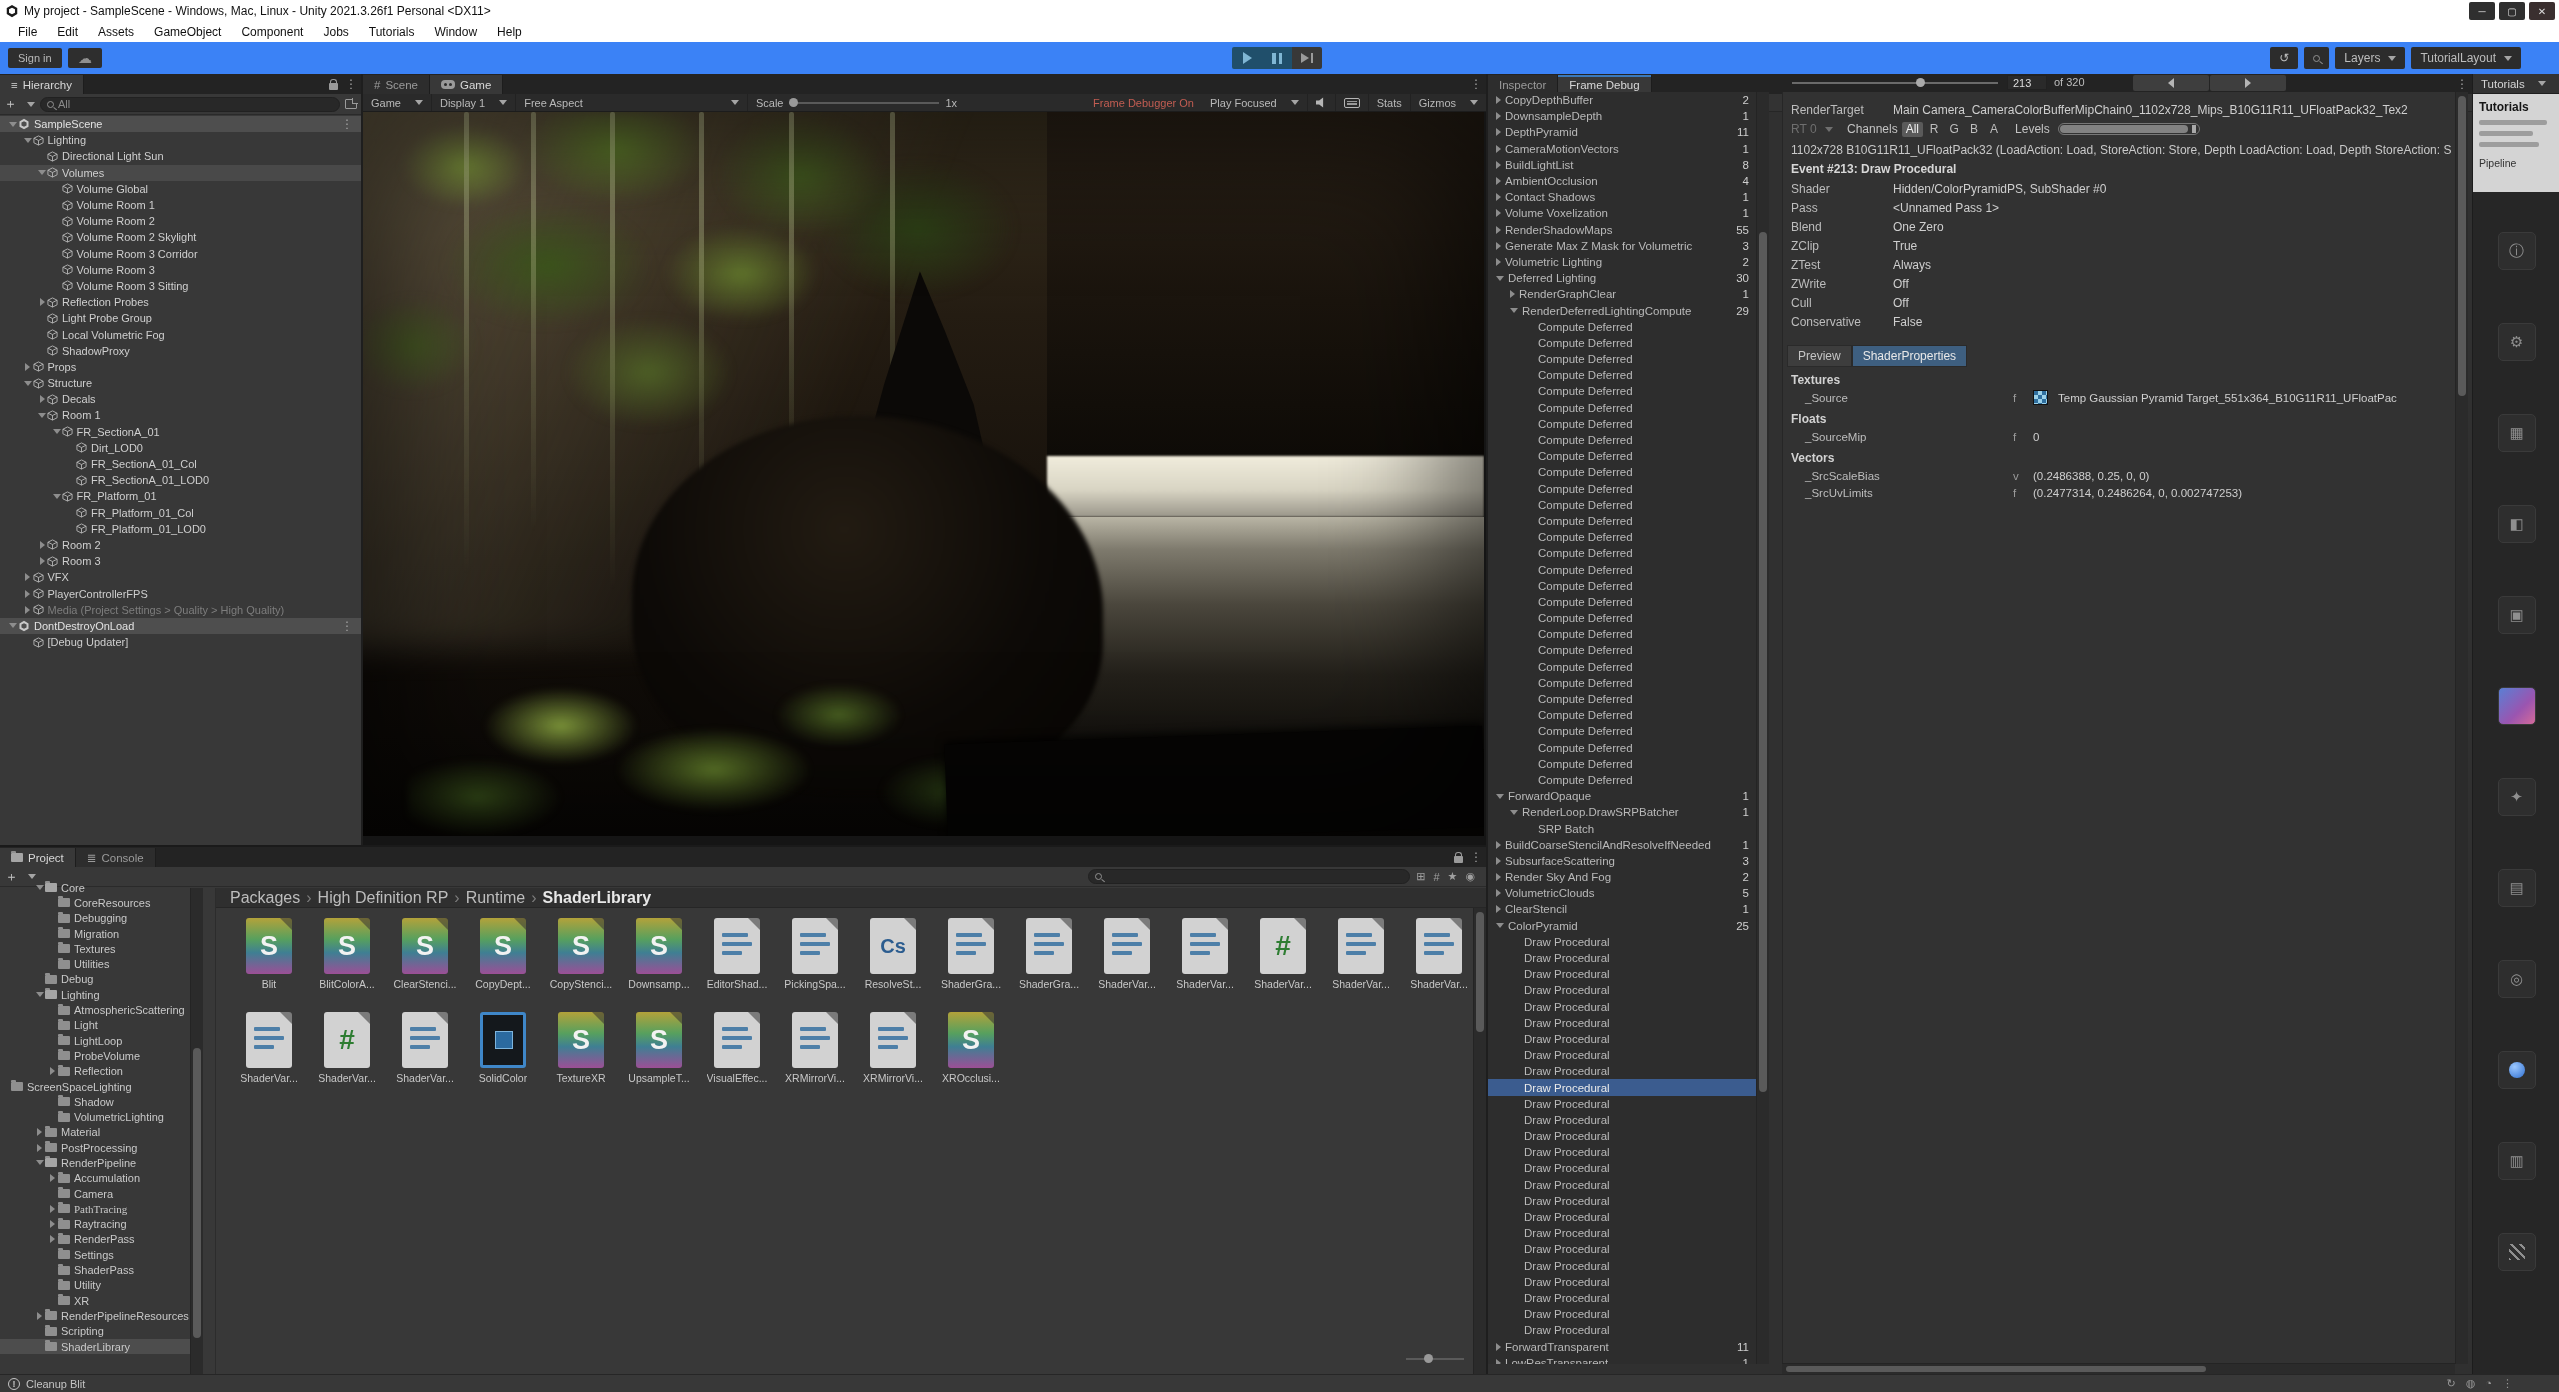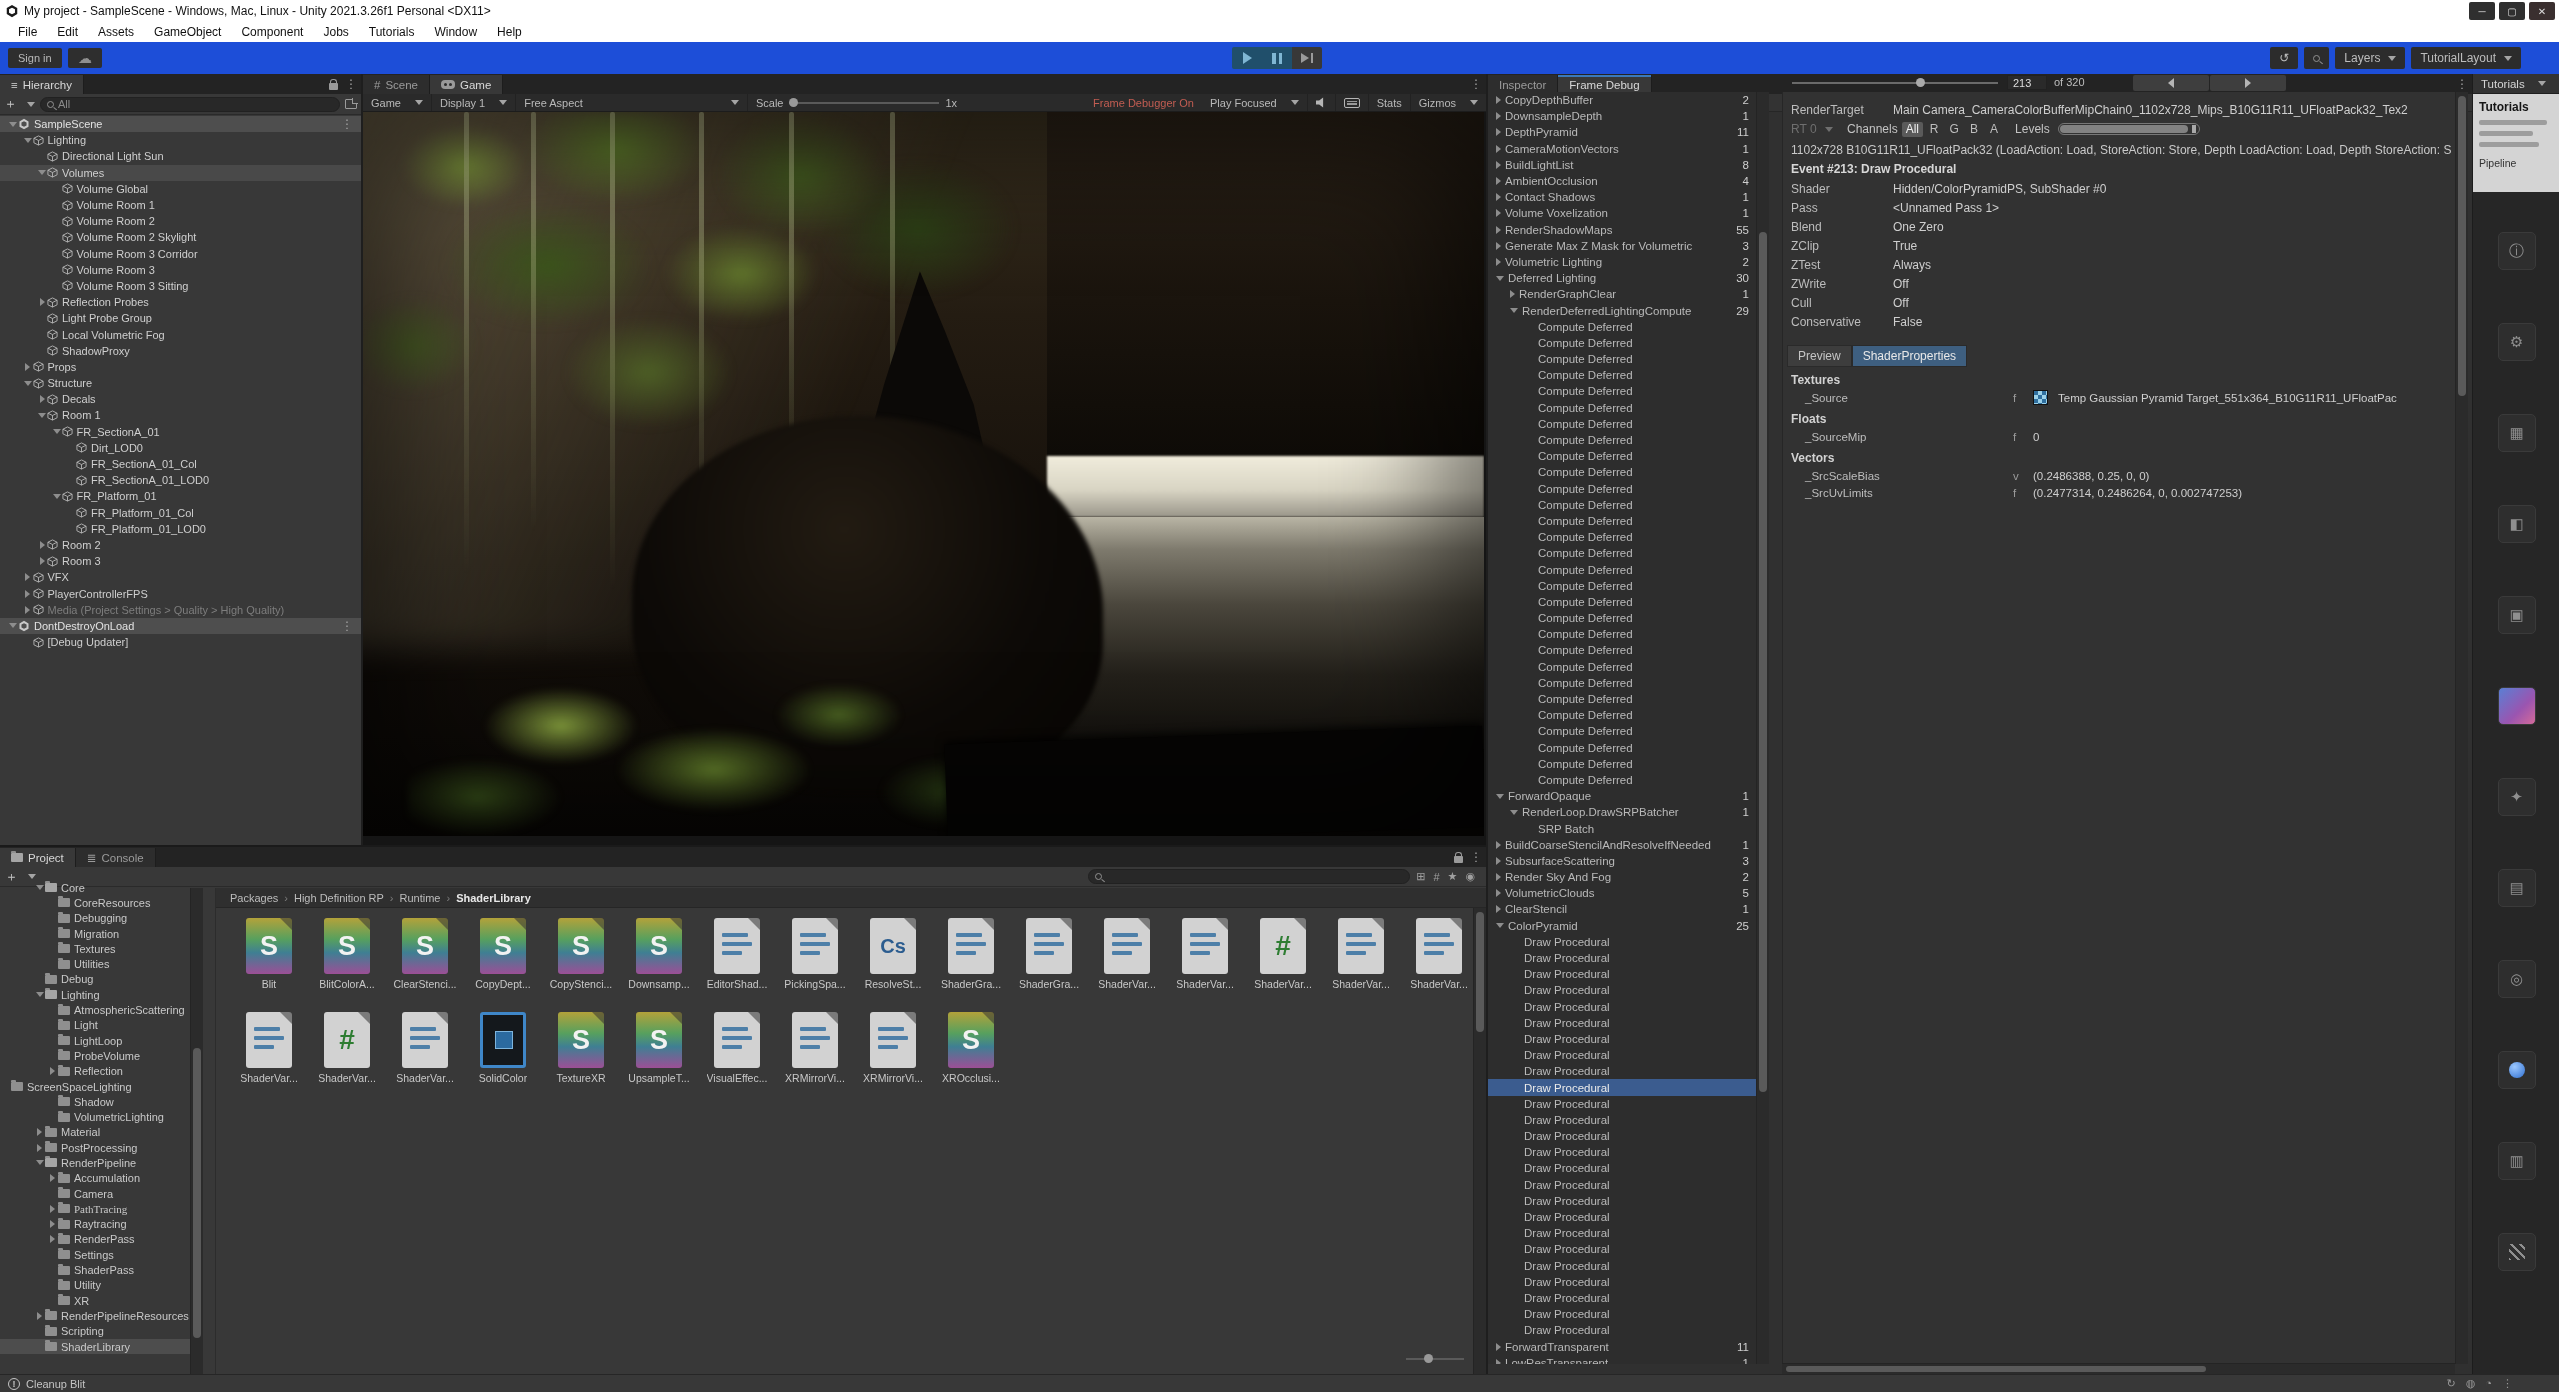--- a/index.html
+++ b/index.html
@@ -7,21 +7,21 @@
   #root { position:relative; width:2559px; height:1392px; background:#333; }
 
   
   .titlebar { position:absolute; left:0; top:0; width:2559px; height:22px; background:#fff; display:flex; align-items:center; padding-left:5px; }
   .titlebar .ttl { font-size:12px; color:#111; margin-left:5px; }
   .wincontrols { position:absolute; right:4px; top:2px; display:flex; gap:4px; }
   .winbtn { width:26px; height:18px; background:#2f2f2f; color:#ddd; font-size:10px; display:flex; align-items:center; justify-content:center; border-radius:2px; }
   .winbtn.close { background:#3a2f2f; }
   .menubar { position:absolute; left:0; top:22px; width:2559px; height:20px; background:#fff; display:flex; align-items:center; padding-left:8px; }
   .menubar .mitem { font-size:12px; color:#111; padding:0 10px; height:100%; display:flex; align-items:center; }
-  .maintoolbar { position:absolute; left:0; top:42px; width:2559px; height:32px; background:#1d4ed8; }
+  .maintoolbar { position:absolute; left:0; top:42px; width:2559px; height:32px; background:#3b82f6; }
   .signin { position:absolute; left:8px; top:6px; height:20px; padding:0 10px; background:#2e2e2e; color:#b9b9b9; font-size:11px; display:flex; align-items:center; border-radius:2px; }
   .cloudbtn { position:absolute; left:68px; top:6px; width:34px; height:20px; background:#2e2e2e; border-radius:2px; color:#8f8f8f; font-size:14px; display:flex; align-items:center; justify-content:center; }
   .playbar { position:absolute; left:1232px; top:5px; display:flex; }
   .pbtn { width:30px; height:22px; display:flex; align-items:center; justify-content:center; background:#383838; }
   .pbtn.on { background:#204f6b; }
   .pbtn:first-child { border-radius:2px 0 0 2px; }
   .pbtn:last-child { border-radius:0 2px 2px 0; }
   .tri-play { width:0; height:0; border-left:9px solid #7fb6d4; border-top:6px solid transparent; border-bottom:6px solid transparent; }
   .pause-g { display:flex; gap:3px; } .pause-g i { width:3.5px; height:11px; background:#7fb6d4; display:block; }
   .tri-step { width:0; height:0; border-left:8px solid #9a9a9a; border-top:5px solid transparent; border-bottom:5px solid transparent; }
@@ -133,21 +133,21 @@
   .projtoolbar .searchfield { max-width:322px; margin-left:auto; }
   .ticonrow { display:flex; gap:8px; color:#9f9f9f; font-size:11px; align-items:center; margin-right:6px; }
   .projbody { position:absolute; left:0; top:41px; right:0; bottom:0; display:flex; }
   .ptree { width:196px; overflow:hidden; position:relative; }
   .prow2 { height:15.3px; display:flex; align-items:center; font-size:11px; color:#c9c9c9; white-space:nowrap; }
   .prow2.sel { background:#4d4d4d; }
   .foldic { width:12px; height:9px; background:#8f8f8f; border-radius:1px; position:relative; flex:none; margin-right:4px; }
   .foldic::before { content:""; position:absolute; left:0; top:-2px; width:5px; height:2px; background:#8f8f8f; border-radius:1px 1px 0 0; }
   .foldic.open { background:#a5a5a5; }
   .gridarea { flex:1; position:relative; background:#383838; border-left:1px solid #2c2c2c; margin-left:12px; }
-  .crumbbar { height:20px; background:#2f2f2f; border-bottom:1px solid #262626; display:flex; align-items:center; padding-left:14px; font-size:11px; color:#bdbdbd; gap:6px; }
+  .crumbbar { height:20px; background:#2f2f2f; border-bottom:1px solid #262626; display:flex; align-items:center; padding-left:14px; font-size:16px; color:#bdbdbd; gap:6px; }
   .crumbbar .last { color:#e8e8e8; font-weight:bold; }
   .crumbbar .sep { color:#7d7d7d; }
   .files { display:flex; flex-wrap:wrap; padding:10px 0 0 14px; width:1270px; }
   .ftile { width:78px; height:94px; display:flex; flex-direction:column; align-items:center; }
   .fic { width:46px; height:56px; position:relative; border-radius:3px; }
   .fic.shader { background:linear-gradient(180deg,#b3a23a 0%,#57a05e 38%,#3f7f93 62%,#9c4f96 100%); }
   .fic.page { background:#d2d2d2; }
   .fic .fold { position:absolute; right:0; top:0; width:12px; height:12px; background:#333 ; clip-path:polygon(0 0,100% 100%,100% 0); opacity:.55; }
   .fic .sld { position:absolute; inset:0; display:flex; align-items:center; justify-content:center; color:#f2f2f2; font-weight:bold; font-size:27px; }
   .fic .bars { position:absolute; left:8px; top:15px; }

